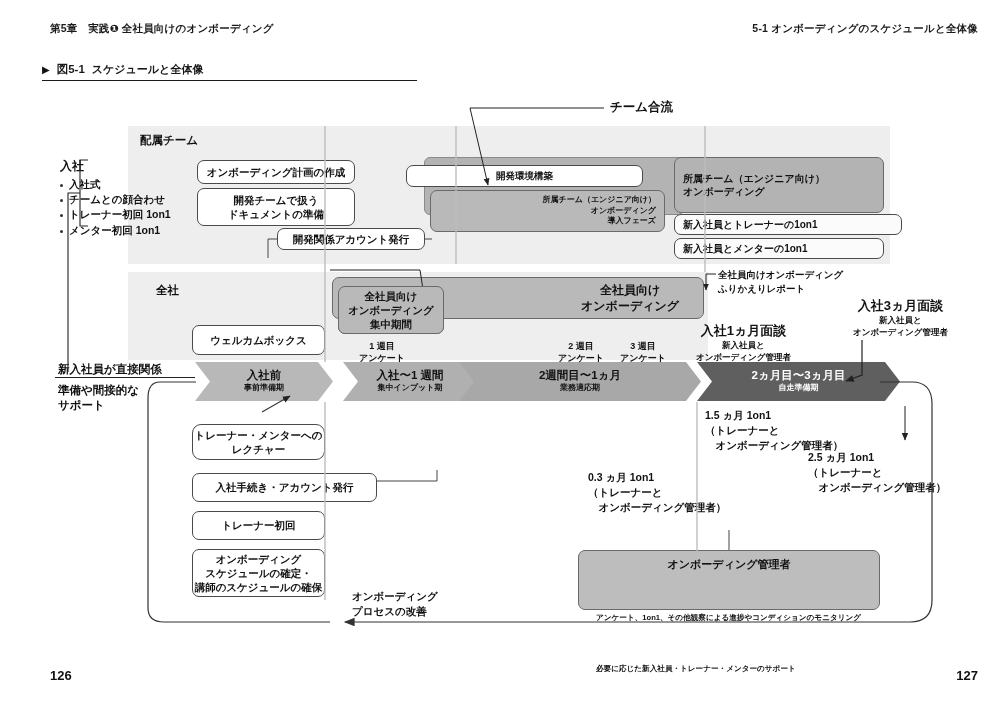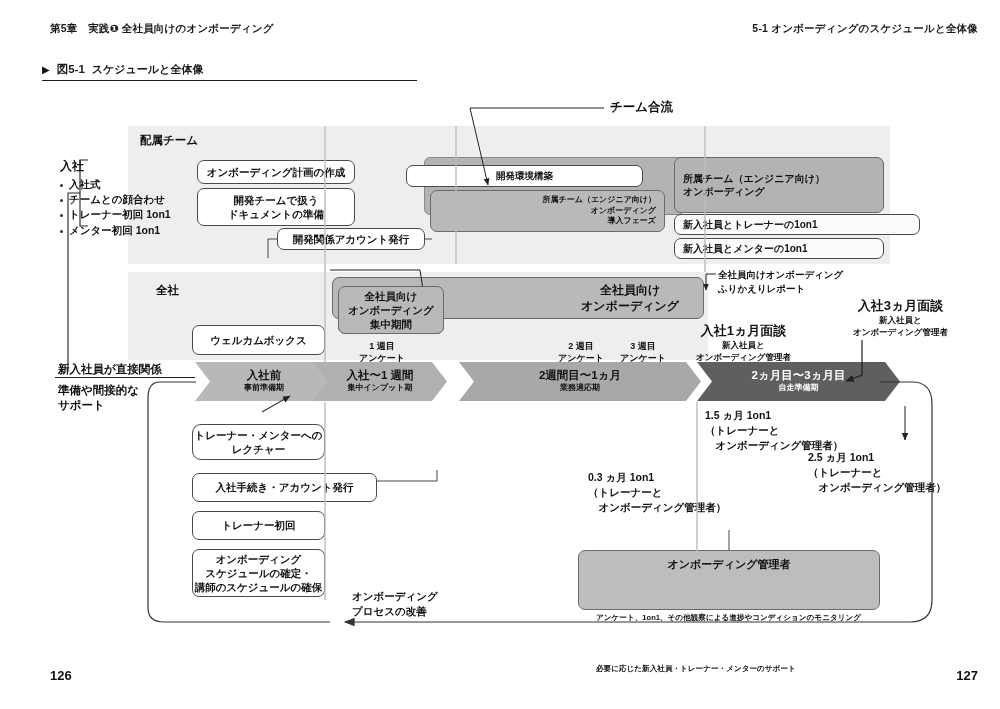--- a/index.html
+++ b/index.html
@@ -127,21 +127,21 @@
 
 <div class="abs rbox" style="left:277px;top:228px;width:148px;height:22px;">開発関係アカウント発行</div>
 
 <div class="abs" style="left:424px;top:157px;width:258px;height:56px;background:#b3b3b3;border:1.2px solid #8a8a8a;border-radius:6px;"></div>
 
 <div class="abs rbox" style="left:406px;top:165px;width:237px;height:22px;font-size:9.5px;">開発環境構築</div>
 
 <div class="abs gbox multiline" style="left:430px;top:190px;width:235px;height:42px;font-size:8px;justify-content:flex-end;padding-right:8px;text-align:right;">所属チーム（エンジニア向け）<br>オンボーディング<br>導入フェーズ</div>
 
 <div class="abs gbox multiline" style="left:674px;top:157px;width:210px;height:56px;font-size:10px;justify-content:flex-start;padding-left:8px;text-align:left;background:#b3b3b3;">所属チーム（エンジニア向け）<br>オンボーディング</div>
-<div class="abs rbox" style="left:674px;top:214px;width:246px;height:21px;font-size:10px;justify-content:flex-start;padding-left:8px;background:#fbfbfb;">新入社員とトレーナーの1on1</div>
+<div class="abs rbox" style="left:674px;top:214px;width:228px;height:21px;font-size:10px;justify-content:flex-start;padding-left:8px;background:#fbfbfb;">新入社員とトレーナーの1on1</div>
 <div class="abs rbox" style="left:674px;top:238px;width:210px;height:21px;font-size:10px;justify-content:flex-start;padding-left:8px;background:#fbfbfb;">新入社員とメンターの1on1</div>
 
 <div class="abs anno multiline" style="left:610px;top:99px;font-size:12.5px;">チーム合流</div>
 
 <div class="abs gbox multiline" style="left:338px;top:286px;width:106px;height:48px;font-size:10.5px;">全社員向け<br>オンボーディング<br>集中期間</div>
 
 <div class="abs gbox multiline" style="left:332px;top:277px;width:372px;height:42px;font-size:12px;justify-content:flex-end;padding-right:24px;">全社員向け<br>オンボーディング</div>
 
 <div class="abs gbox multiline" style="left:338px;top:286px;width:106px;height:48px;font-size:10.5px;z-index:3;">全社員向け<br>オンボーディング<br>集中期間</div>
 
@@ -164,21 +164,21 @@
 
 <div class="abs side-label multiline" id="label-direct">新入社員が直接関係</div>
 <div class="abs" id="rule-direct"></div>
 <div class="abs side-label multiline" id="label-indirect">準備や間接的な<br>サポート</div>
 
 <div class="abs" id="timeline">
   <div class="chev first c1" style="left:0px;width:138px;">
     <div class="ct">入社前</div>
     <div class="cs">事前準備期</div>
   </div>
-  <div class="chev clip c2" style="left:118px;width:134px;">
+  <div class="chev clip c2" style="left:148px;width:134px;">
     <div class="ct">入社〜1 週間</div>
     <div class="cs">集中インプット期</div>
   </div>
   <div class="chev clip c3" style="left:264px;width:242px;align-items:center;">
     <div class="ct">2週間目〜1ヵ月</div>
     <div class="cs">業務適応期</div>
   </div>
   <div class="chev clip c4" style="left:502px;width:203px;">
     <div class="ct">2ヵ月目〜3ヵ月目</div>
     <div class="cs">自走準備期</div>

